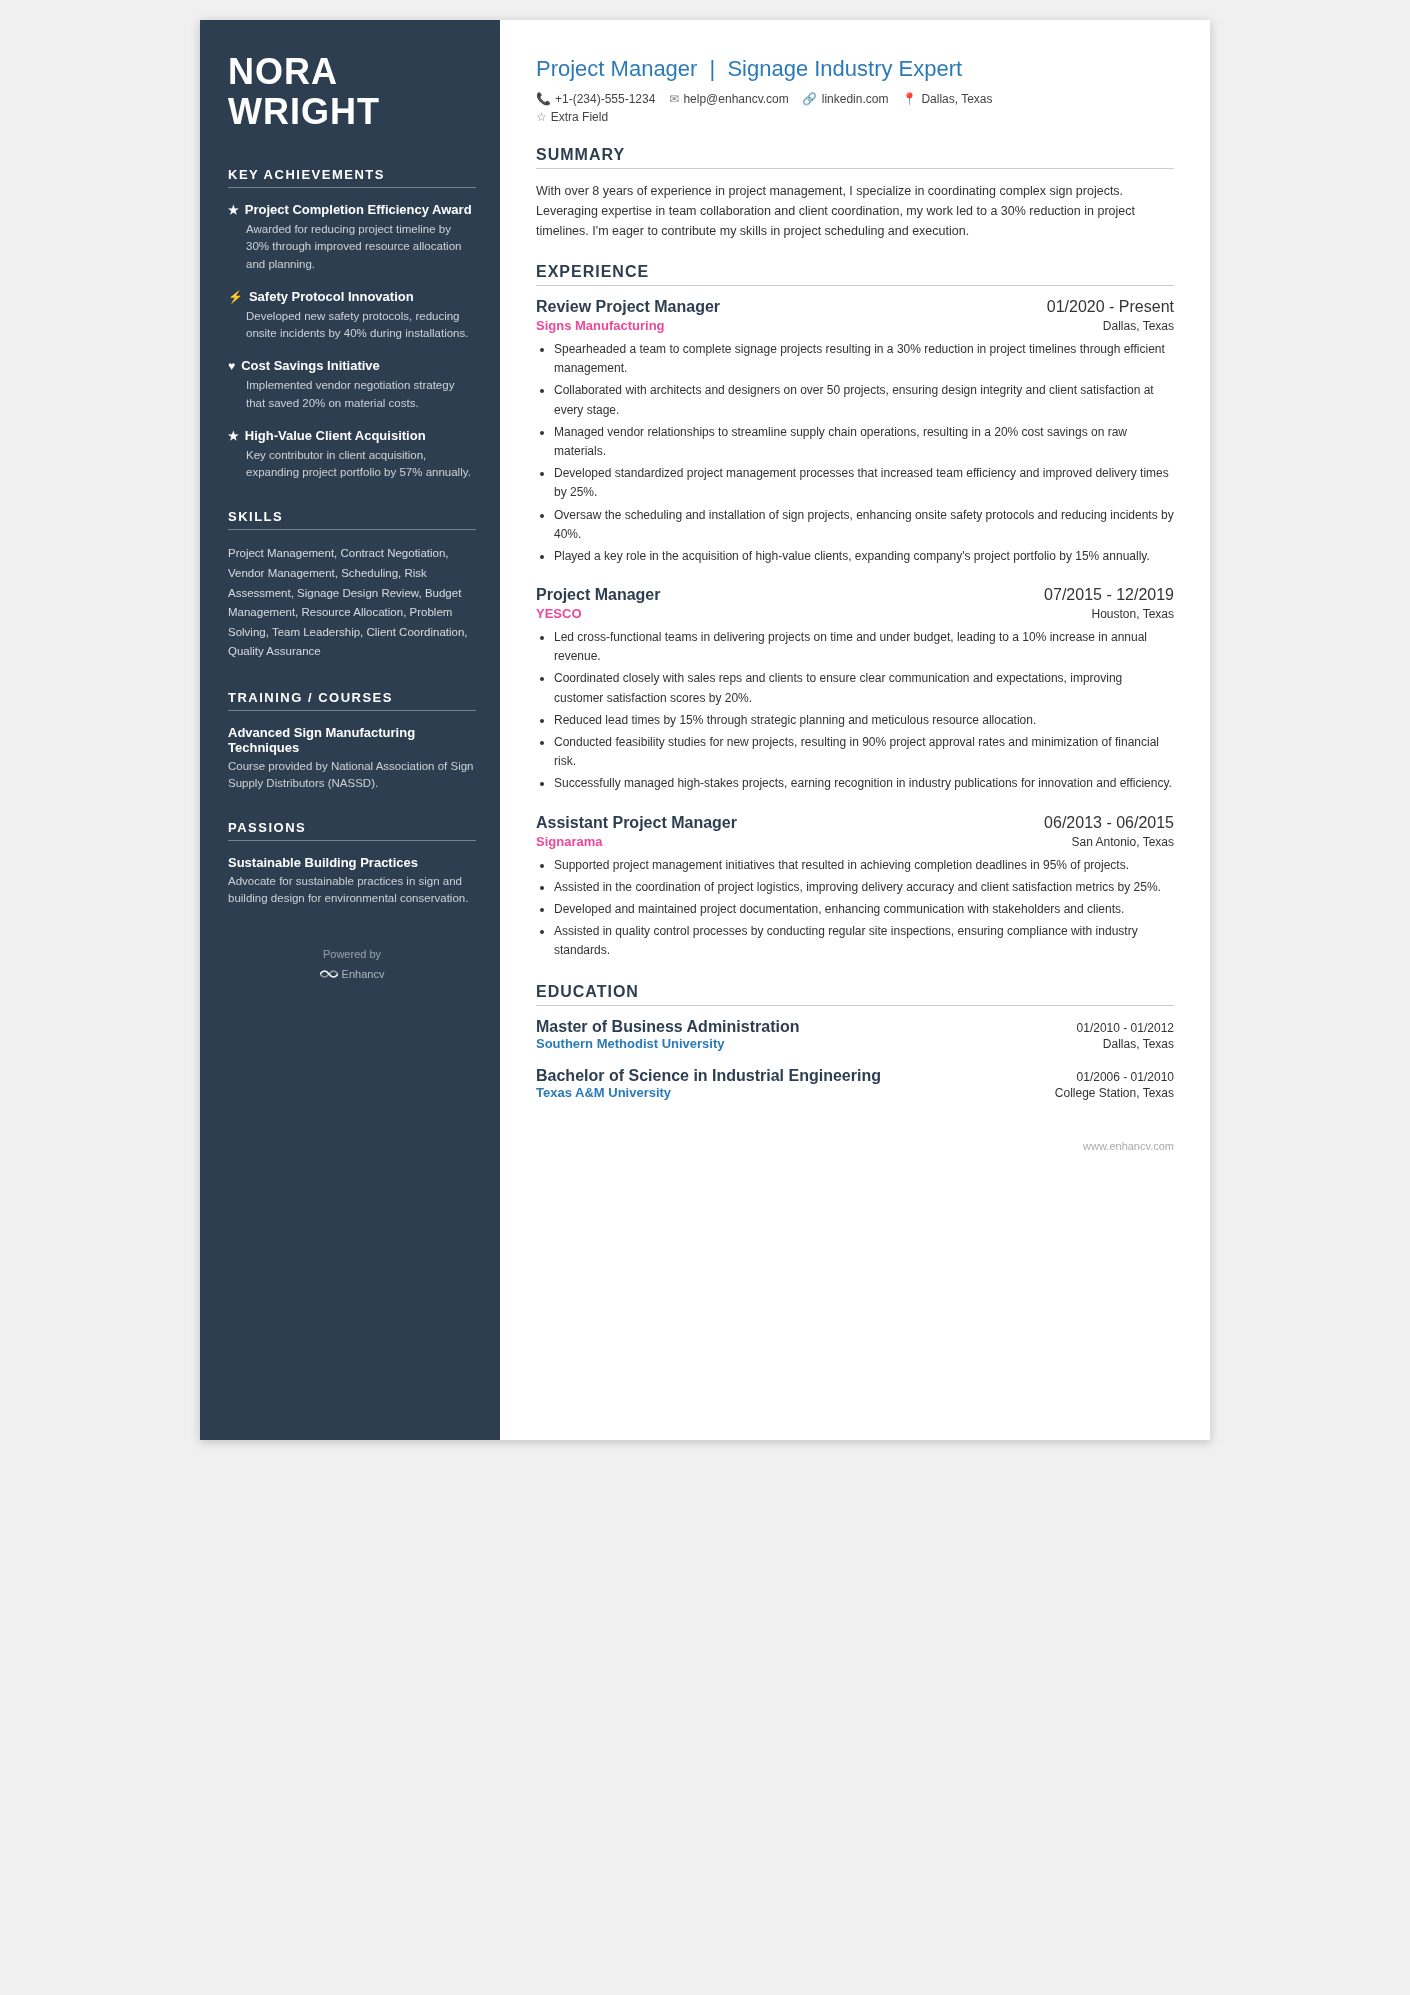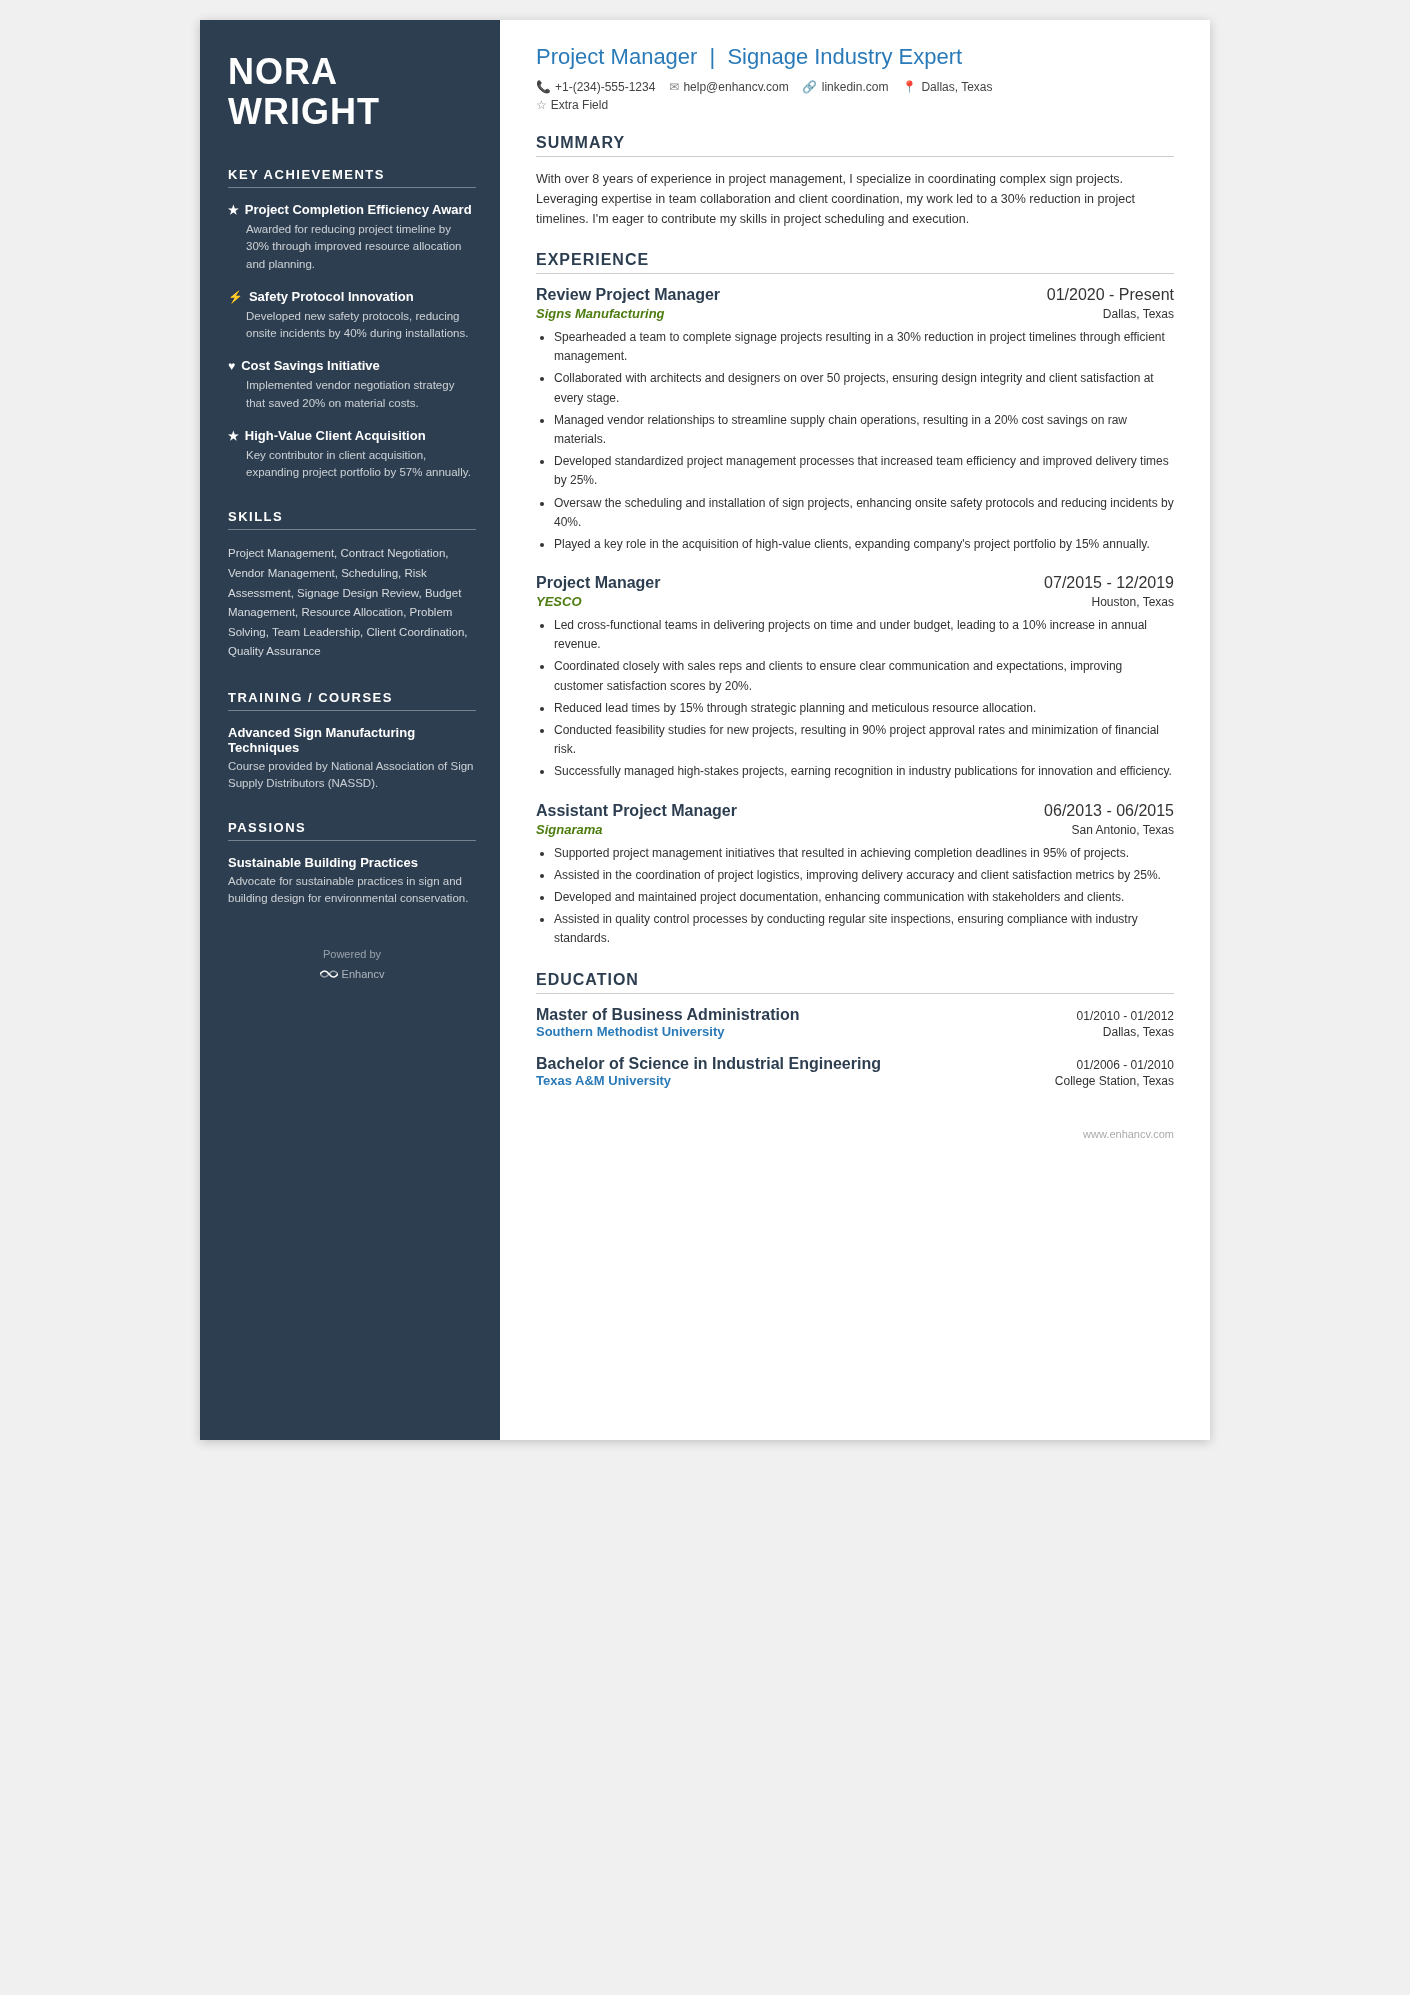--- a/index.html
+++ b/index.html
@@ -113,21 +113,21 @@
     .enhancv-logo {
       display: flex;
       align-items: center;
       gap: 4px;
       font-size: 11px;
       color: rgba(255,255,255,0.6);
     }
     
     .main {
       flex: 1;
-      padding: 24px 36px 32px 36px;
+      padding: 36px 36px 32px 36px;
     }
     .main-header {
       margin-bottom: 22px;
     }
     .main-title {
       font-size: 22px;
       font-weight: 400;
       color: #2a7ab8;
       margin-bottom: 10px;
     }
@@ -188,22 +188,21 @@
     }
     .exp-sub {
       display: flex;
       justify-content: space-between;
       align-items: baseline;
       margin-bottom: 7px;
     }
     .exp-company {
       font-size: 13px;
       font-weight: 600;
-      color: #4d7c0f;
-      font-style: italic;
+      color: #ec4899;
     }
     .exp-location {
       font-size: 12px;
       color: #333;
     }
     .exp-bullets {
       list-style: disc;
       padding-left: 18px;
     }
     .exp-bullets li {

